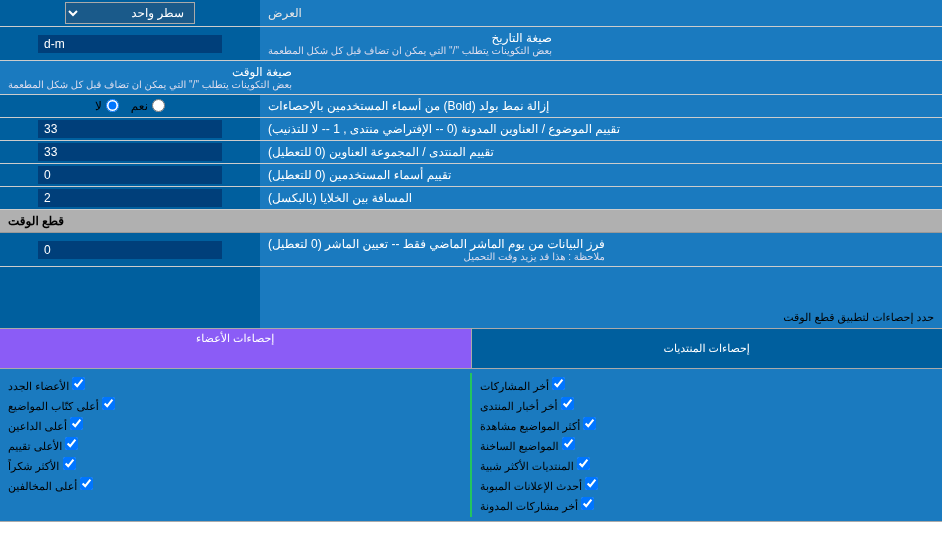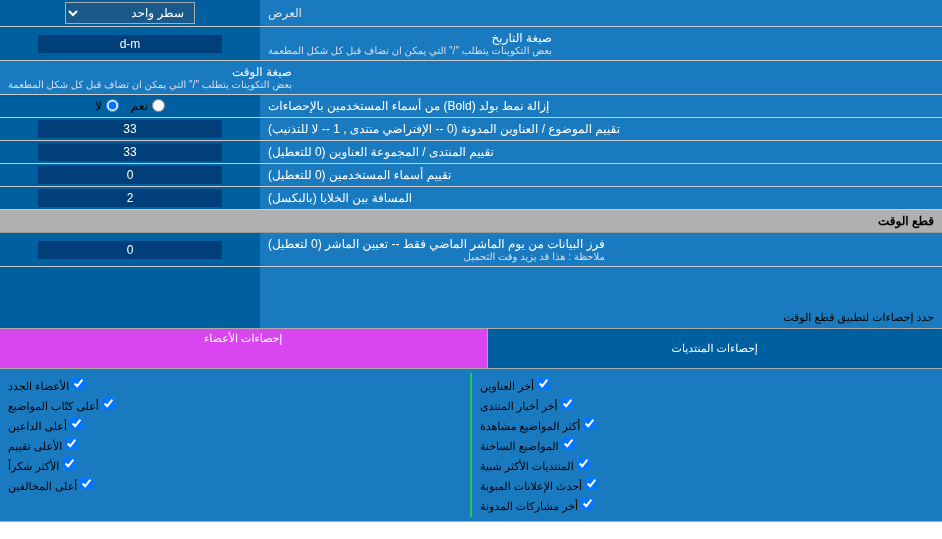--- a/index.html
+++ b/index.html
@@ -107,21 +107,21 @@
       justify-content: center;
       padding: 2px 4px;
     }
     .cell-input input[type="text"] {
       background: #003f7a;
       color: #fff;
       border: none;
       width: 184px;
       padding: 2px 6px;
       font-size: 12px;
-      text-align: center;
+      text-align: left;
       direction: ltr;
     }
   </style>
 </head>
 <body>
 
 <div class="main-container">
 
   <div class="top-row">
     <div class="top-row-label">العرض</div>
@@ -192,21 +192,21 @@
     </div>
   </div>
 
   <div class="row-full">
     <div class="cell-label">المسافة بين الخلايا (بالبكسل)</div>
     <div class="cell-input">
       <input type="text" value="2" style="">
     </div>
   </div>
 
-  <div style="background:#b0b0b0; text-align:right; padding:4px 8px; font-weight:bold; border-bottom:1px solid #999;">قطع الوقت</div>
+  <div style="background:#b0b0b0; text-align:left; padding:4px 8px; font-weight:bold; border-bottom:1px solid #999;">قطع الوقت</div>
 
   <div class="row-full">
     <div class="cell-label">
       <div>
         <div>فرز البيانات من يوم الماشر الماضي فقط -- تعيين الماشر (0 لتعطيل)</div>
         <small>ملاحظة : هذا قد يزيد وقت التحميل</small>
       </div>
     </div>
     <div class="cell-input">
       <input type="text" value="0" style="">
@@ -216,29 +216,29 @@
   <div>
 
     <div style="background:#1a7abf; display:flex; border-bottom:1px solid #aaa;">
       <div style="flex:1; background:#1a7abf; color:#000; text-align:right; padding:4px 8px; font-size:11px;margin-top:40px;">حدد إحصاءات لتطبيق قطع الوقت</div>
       <div style="width:260px; min-width:260px; background:#005f9e;"></div>
     </div>
 
     <div style="display:flex; border-bottom:1px solid #aaa;">
       <div style="flex:1; display:flex;">
         <div style="flex:1; background:#005f9e; color:#fff; text-align:center; padding:13px 0; font-size:11px;">إحصاءات المنتديات</div>
-        <div style="flex:1; background:#d946ef; color:#fff; text-align:center; padding:3px 16px; font-size:11px; border-right:1px solid #aaa;">إحصاءات الأعضاء</div>
+        <div style="flex:1; background:#8b5cf6; color:#fff; text-align:center; padding:3px 0; font-size:11px; border-right:1px solid #aaa;">إحصاءات الأعضاء</div>
       </div>
     </div>
 
     <div style="display:flex; background:#1a7abf; border-bottom:1px solid #aaa; padding:4px 0;">
 
       <div style="flex:1; padding:2px 8px;">
         <div class="checkbox-row">
-          <label><input type="checkbox" checked="" style=""> <span>أخر العناوين</span></label>
+          <label><input type="checkbox" checked="" style=""> <span>أخر المشاركات</span></label>
         </div>
         <div class="checkbox-row">
           <label><input type="checkbox" checked="" style=""> <span>أخر أخبار المنتدى</span></label>
         </div>
         <div class="checkbox-row">
           <label><input type="checkbox" checked="" style=""> <span>أكثر المواضيع مشاهدة</span></label>
         </div>
         <div class="checkbox-row">
           <label><input type="checkbox" checked="" style=""> <span>المواضيع الساخنة</span></label>
         </div>

